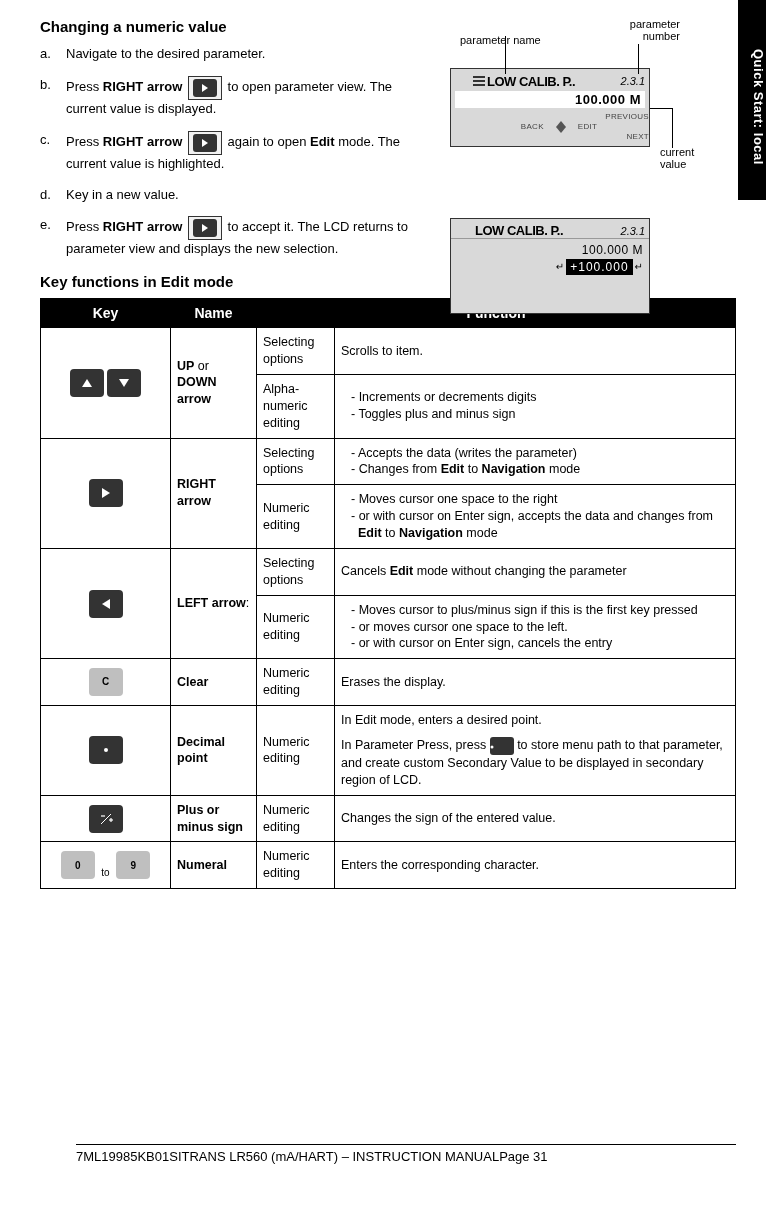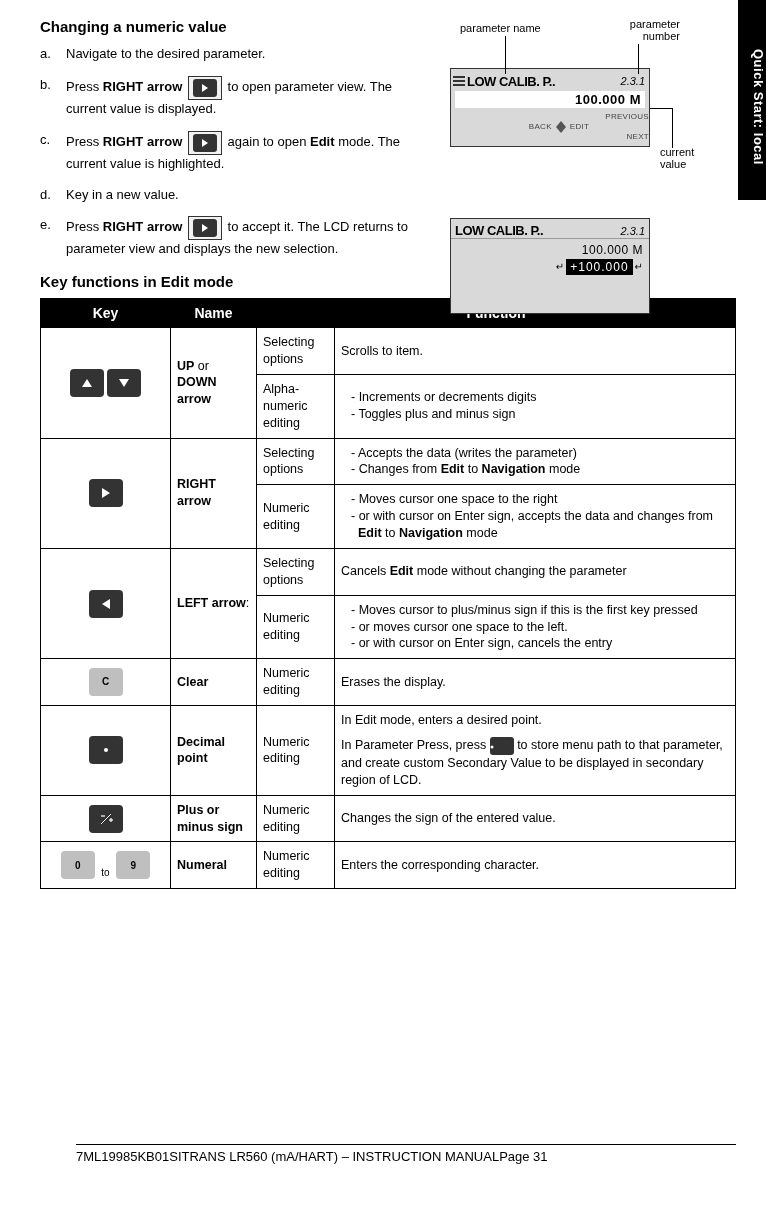--- a/index.html
+++ b/index.html
@@ -92,21 +92,21 @@
   .lcd {
     width: 200px;
     border: 1px solid #333;
     background: #d9d9d9;
     position: absolute;
     left: 0;
   }
   .lcd-row1 {
     display: flex;
     align-items: center;
-    padding: 4px 4px 0 0;
+    padding: 4px 4px 0 20px;
   }
   .lcd-icon {
     width: 16px; height: 16px;
     display:flex;align-items:center;justify-content:center;
   }
   .lcd-title {
     font-family: "Arial Narrow", Arial, sans-serif;
     font-weight: bold;
     letter-spacing: -0.5px;
     font-size: 13px;
@@ -129,21 +129,21 @@
   }
   .lcd-nav {
     font-size: 8px;
     font-family: "Arial Narrow", Arial, sans-serif;
     text-align: right;
     padding: 3px 0 5px 0;
     line-height: 1;
     color:#444;
     letter-spacing:0.3px;
   }
-  .lcd-nav .mid { display:flex; justify-content:center; align-items:center; gap:0;padding-left:18px; }
+  .lcd-nav .mid { display:flex; justify-content:center; align-items:center; gap:8px;padding-left:18px; }
   .lcd2-body {
     padding: 4px 6px 10px 6px;
     font-family: "Arial Narrow", Arial, sans-serif;
   }
   .lcd2-val1 { text-align: right; font-size: 12px; letter-spacing: 0.5px; }
   .lcd2-edit {
     background: #000; color: #fff;
     display: inline-block;
     padding: 1px 4px;
     font-size: 12px;
@@ -272,21 +272,21 @@
                 <polygon points="2,1 8,5 2,9" fill="#fff"></polygon>
               </svg>
             </span>
           </span>
         <span> to accept it. The LCD returns to parameter view and displays the new selection.</span>
       </span>
     </li>
   </ol>
 
   <div class="lcd-col">
-    <span class="annot" style="left:10px; top:4px;">parameter name</span>
+    <span class="annot" style="left:10px; top:16px;">parameter name</span>
     <span class="annot" style="left:170px; top:0; width:60px; text-align:right;">parameter number</span>
     <span class="annot" style="left:210px; top:128px; width:44px;">current value</span>
 
     <div class="lcd" style="top:50px;">
       <div class="lcd-row1">
         <span class="lcd-icon">
             <svg width="14" height="14">
               <rect x="1" y="2" width="12" height="2" fill="#333"></rect>
               <rect x="1" y="6" width="12" height="2" fill="#333"></rect>
               <rect x="1" y="10" width="12" height="2" fill="#333"></rect>

